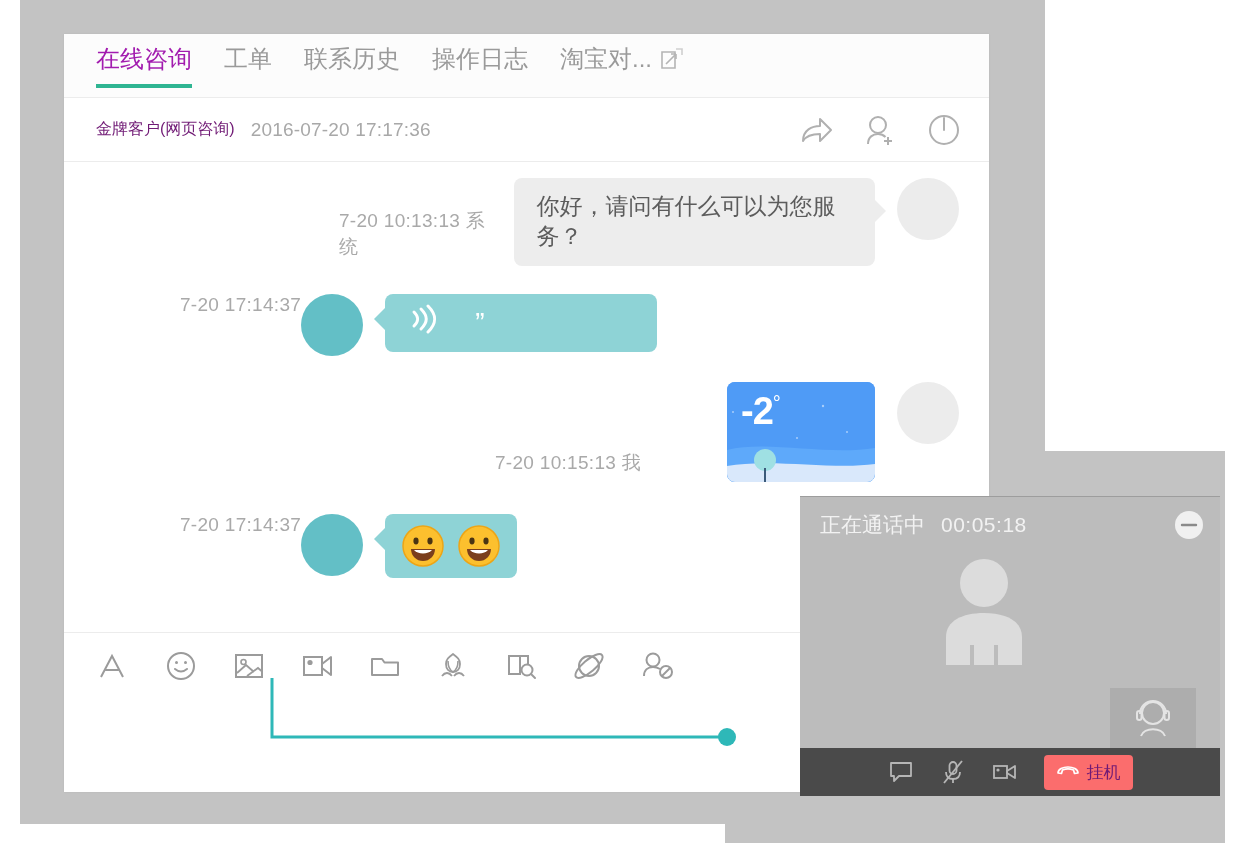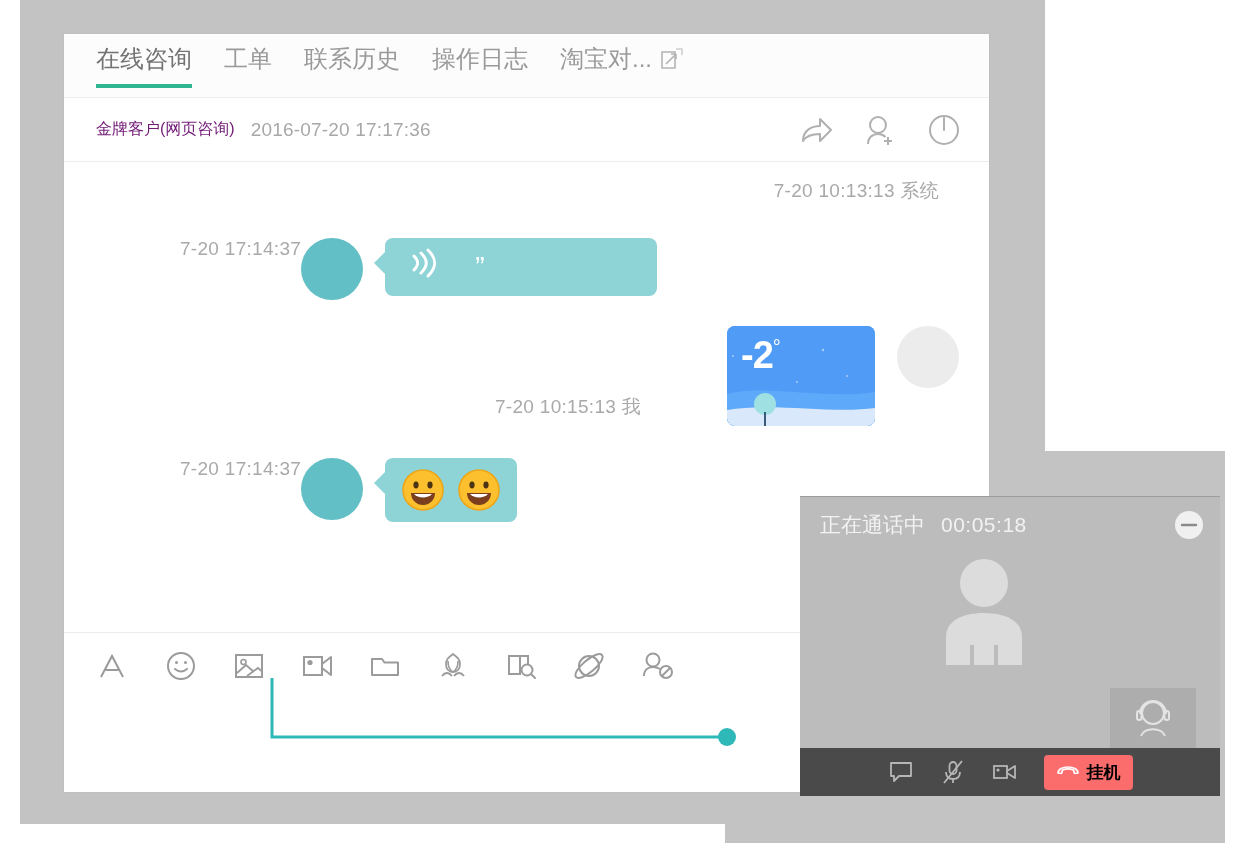--- a/index.html
+++ b/index.html
@@ -32,21 +32,21 @@
     display: flex; align-items: center;
     padding-left: 32px;
   }
   .tab {
     position: relative;
     font-size: 24px; color: #9a9a9a;
     padding: 0 0 14px 0; margin-right: 32px;
     height: 64px; display: flex; align-items: center;
     white-space: nowrap;
   }
-  .tab.active { color: #737373; }
+  .tab.active { color: #a21caf; }
   .tab.active::after {
     content: ""; position: absolute;
     left: 0; right: 0; bottom: 10px; height: 4px;
     background: #2fb592;
   }
   .tab-popout { display: inline-flex; align-items: center; margin-left: 7px; }
 
   
   #contact-bar {
     position: relative; height: 64px;
@@ -152,21 +152,21 @@
   #call-controls {
     height: 48px; background: #4a4a4a;
     display: flex; align-items: center; justify-content: center; gap: 26px;
   }
   .call-ctl { width: 26px; height: 26px; display: block; cursor: pointer; }
   #hangup-button {
     display: flex; align-items: center; gap: 7px;
     background: #fb6d6d; border-radius: 4px;
     padding: 6px 12px; cursor: pointer;
   }
-  #hangup-label { color: #000000; font-size: 17px; font-weight: bold; }
+  #hangup-label { color: #701a75; font-size: 17px; font-weight: normal; }
 </style>
 </head>
 <body>
 
 <div id="stage">
 
   <div class="backdrop" id="backdrop-main"></div>
   <div class="backdrop" id="backdrop-side"></div>
 
   <div id="chat-window">
@@ -221,20 +221,24 @@
           </svg>
         </span>
       </div>
     </div>
 
     <div id="message-list">
 
       <div class="msg right">
         <div class="msg-col">
           <div class="msg-meta">7-20  10:13:13  系统</div>
+          <div class="msg-row">
+            <div class="bubble grey">你好，请问有什么可以为您服务？</div>
+            <div class="avatar self"></div>
+          </div>
         </div>
       </div>
 
       <div class="msg left" style="margin-top:28px;">
         <div class="msg-col">
           <div class="msg-meta" style="padding-left:86px;">7-20  17:14:37</div>
           <div class="msg-row">
             <div class="avatar other"></div>
             <div class="bubble teal voice-bubble">
               <span>

